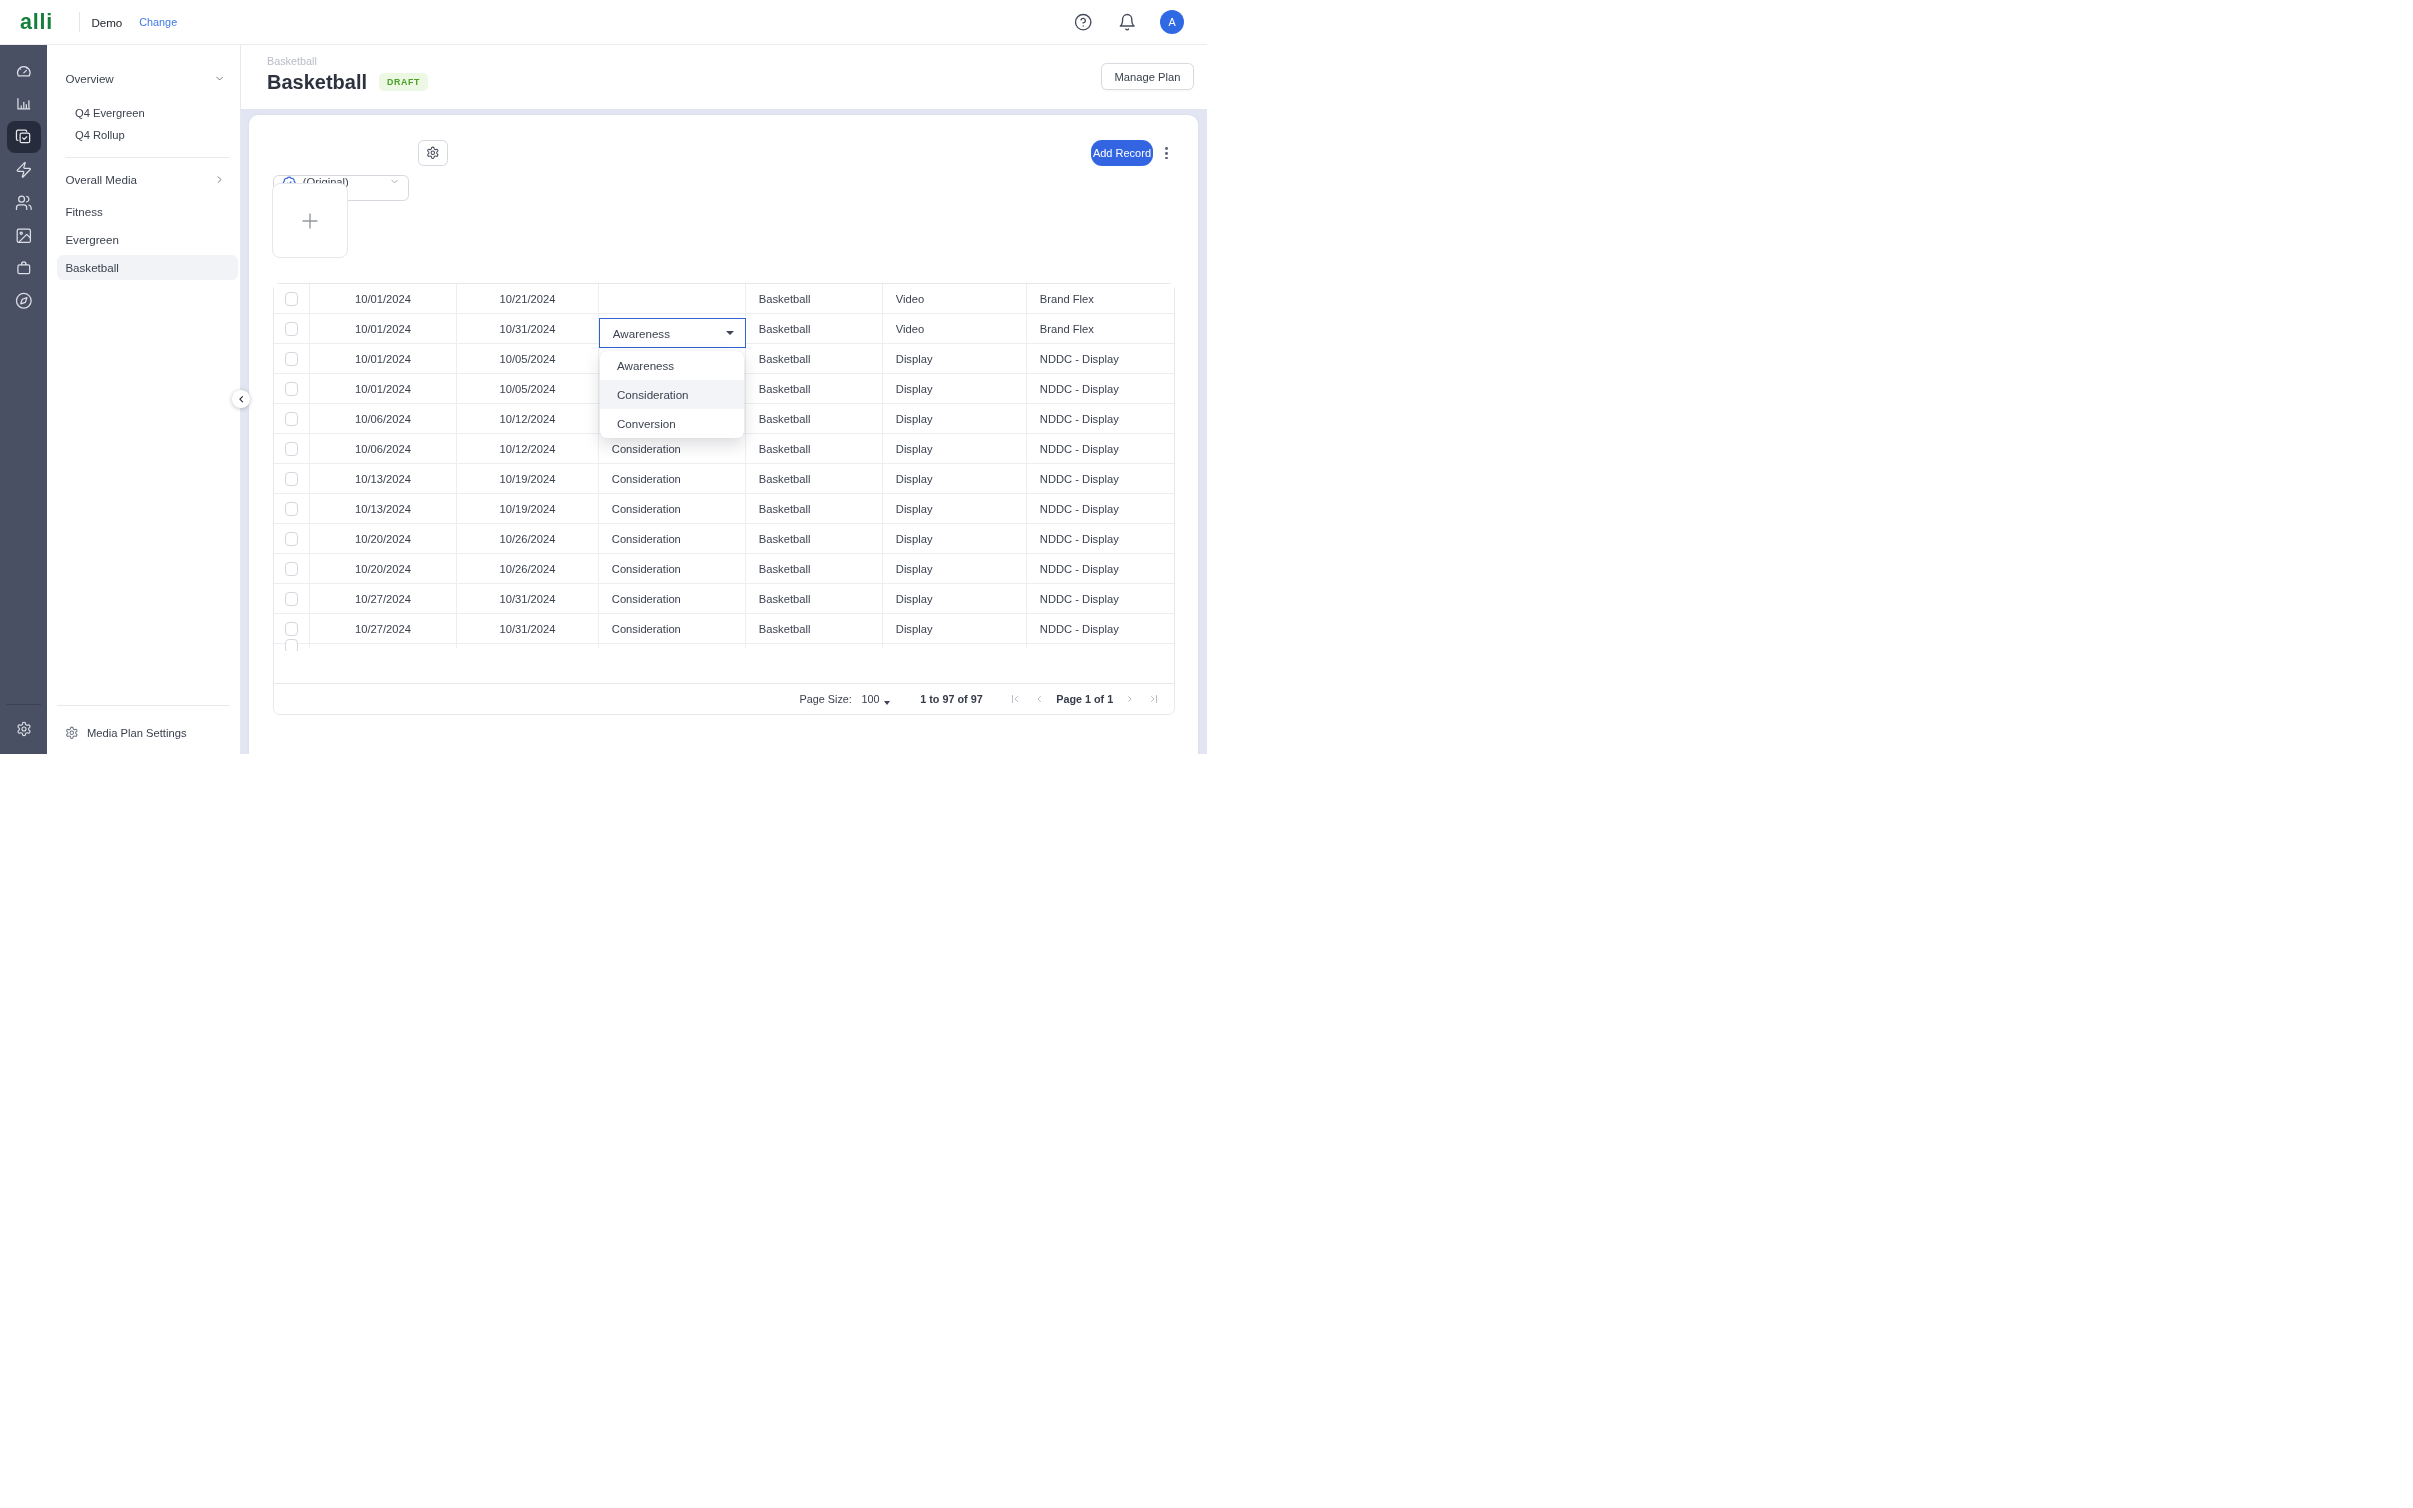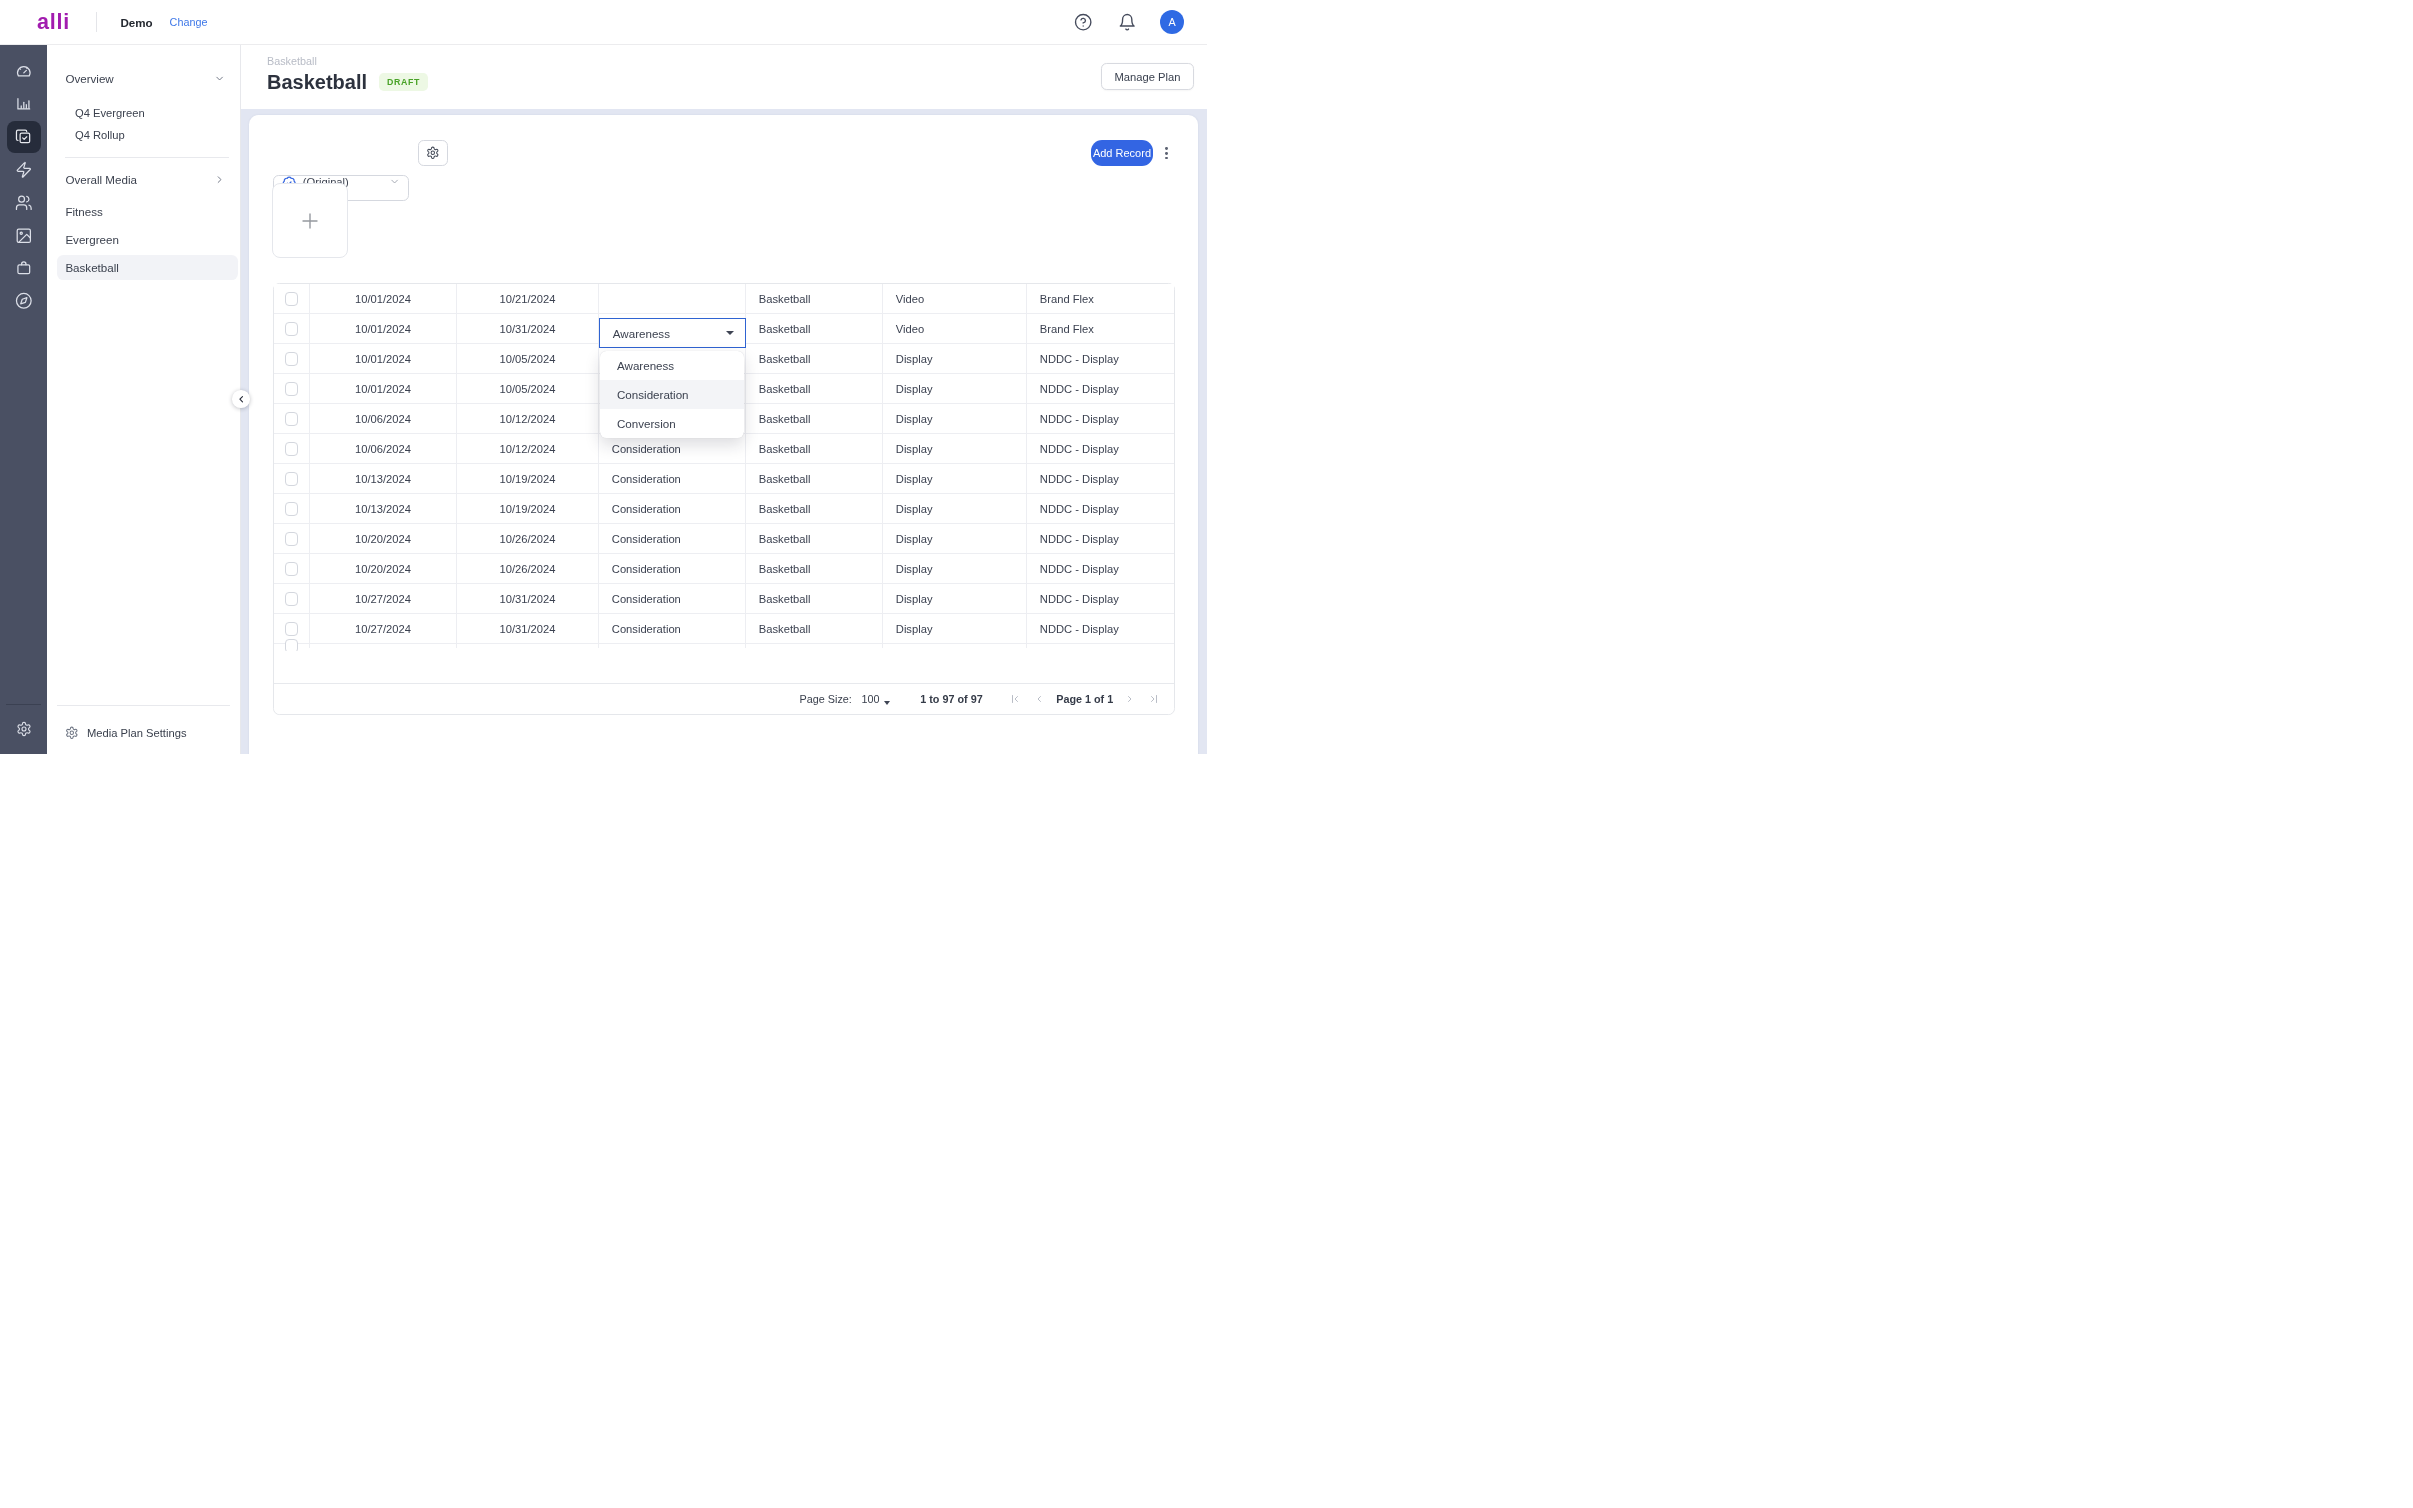--- a/index.html
+++ b/index.html
@@ -2,23 +2,23 @@
 <html style="font-size:12.8px"><head>
 <meta charset="utf-8">
 <style>
   * { box-sizing: border-box; margin: 0; padding: 0; }
   html,body { width:1207px; height:754px; }
   body { font-family:"Liberation Sans", sans-serif; background:#ffffff; position:relative; overflow:hidden; color:#3b4150; }
   svg { display:block; }
 
   
   .topbar { position:absolute; left:0; top:0; width:1207px; height:45px; background:#fff; border-bottom:0.8px solid #ececee; display:flex; align-items:center; z-index:30; }
-  .logo { font-size:21.5px; font-weight:700; color:#a21caf; letter-spacing:0.8px; margin-left:37px; }
+  .logo { font-size:21.5px; font-weight:700; color:#15803d; letter-spacing:0.8px; margin-left:20px; }
   .topbar-divider { width:0.8px; height:20px; background:#e4e5e9; margin-left:25.5px; }
-  .workspace { font-size:11.6px; font-weight:700; color:#23272f; margin-left:24px; }
+  .workspace { font-size:11.6px; font-weight:400; color:#23272f; margin-left:12px; }
   .change-link { font-size:10.8px; color:#3f78e8; margin-left:17px; cursor:pointer; }
   .topbar-right { margin-left:auto; display:flex; align-items:center; margin-right:23px; }
   .icon-btn { width:27px; height:27px; display:flex; align-items:center; justify-content:center; cursor:pointer; }
   .icon-btn + .icon-btn { margin-left:17px; }
   .avatar { width:24px; height:24px; border-radius:50%; background:#2f6ae4; color:#fff; font-size:10.8px; display:flex; align-items:center; justify-content:center; margin-left:19px; cursor:pointer; }
 
   
   .rail { position:absolute; left:0; top:45px; width:47px; bottom:0; background:#4a5063; display:flex; flex-direction:column; align-items:center; padding-top:10.4px; z-index:20; }
   .rail-item { width:34px; height:32px; border-radius:8px; display:flex; align-items:center; justify-content:center; margin-bottom:0.8px; cursor:pointer; }
   .rail-item.active { background:#262c3b; }

